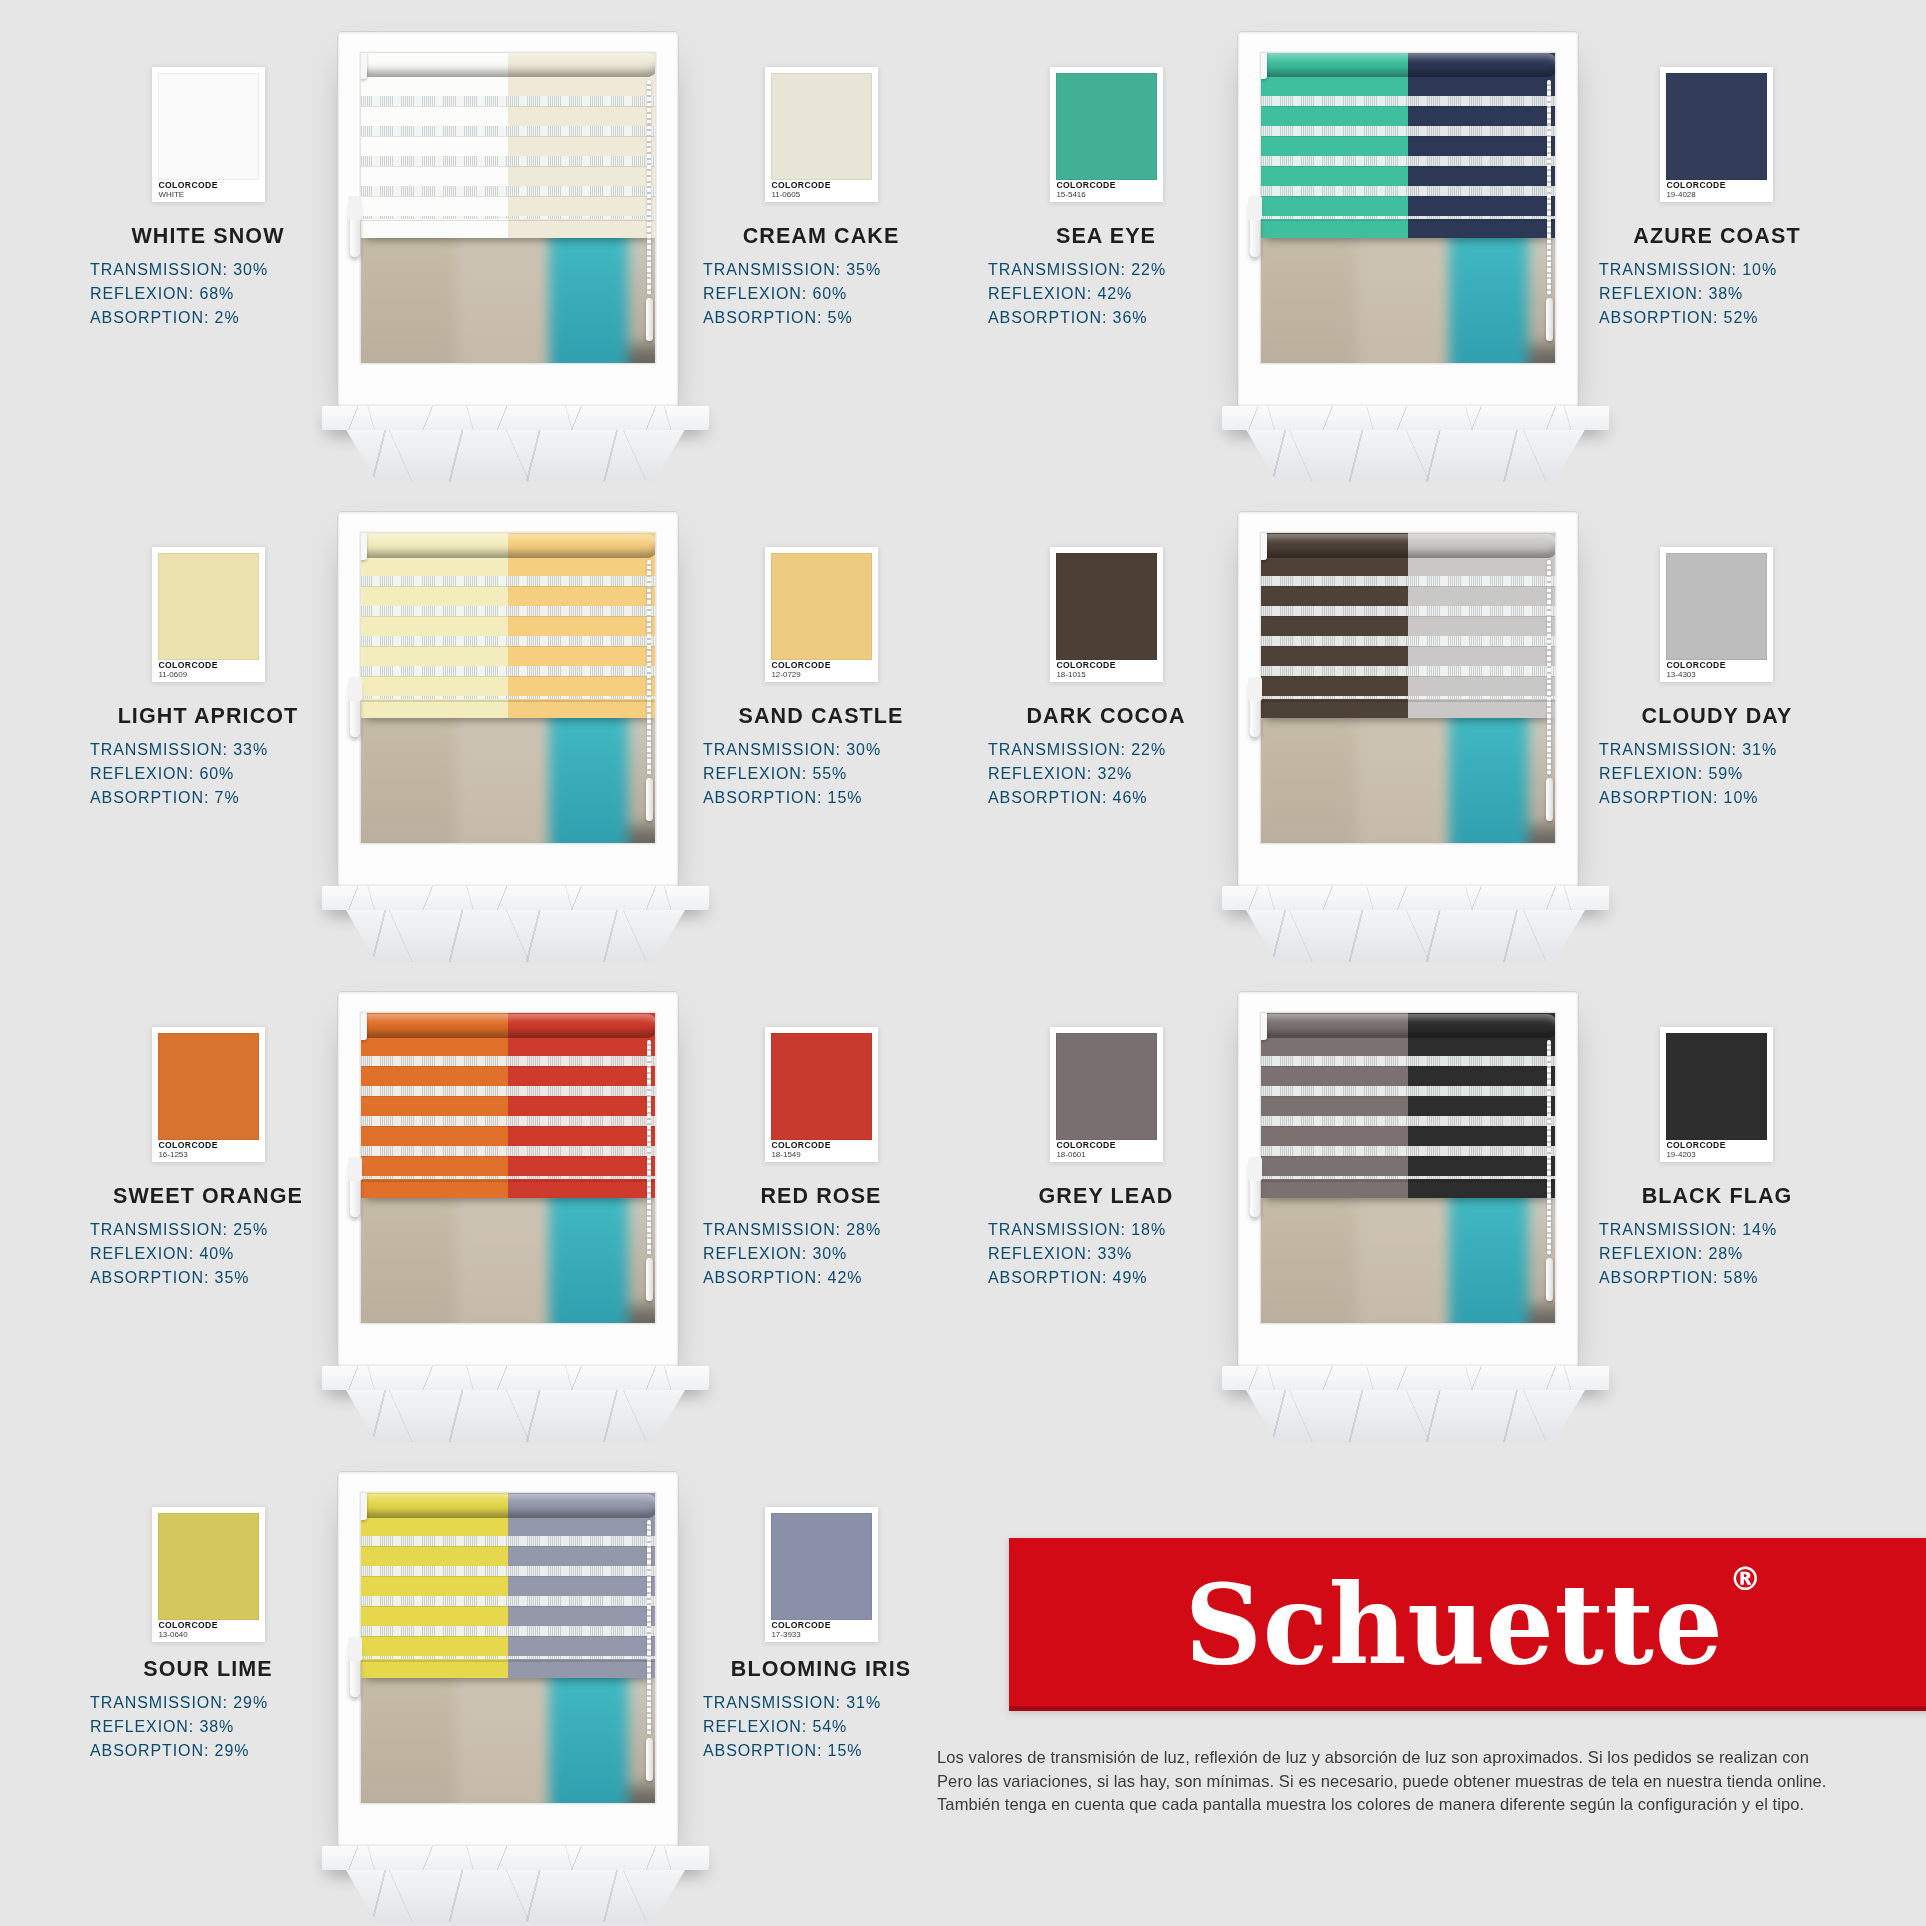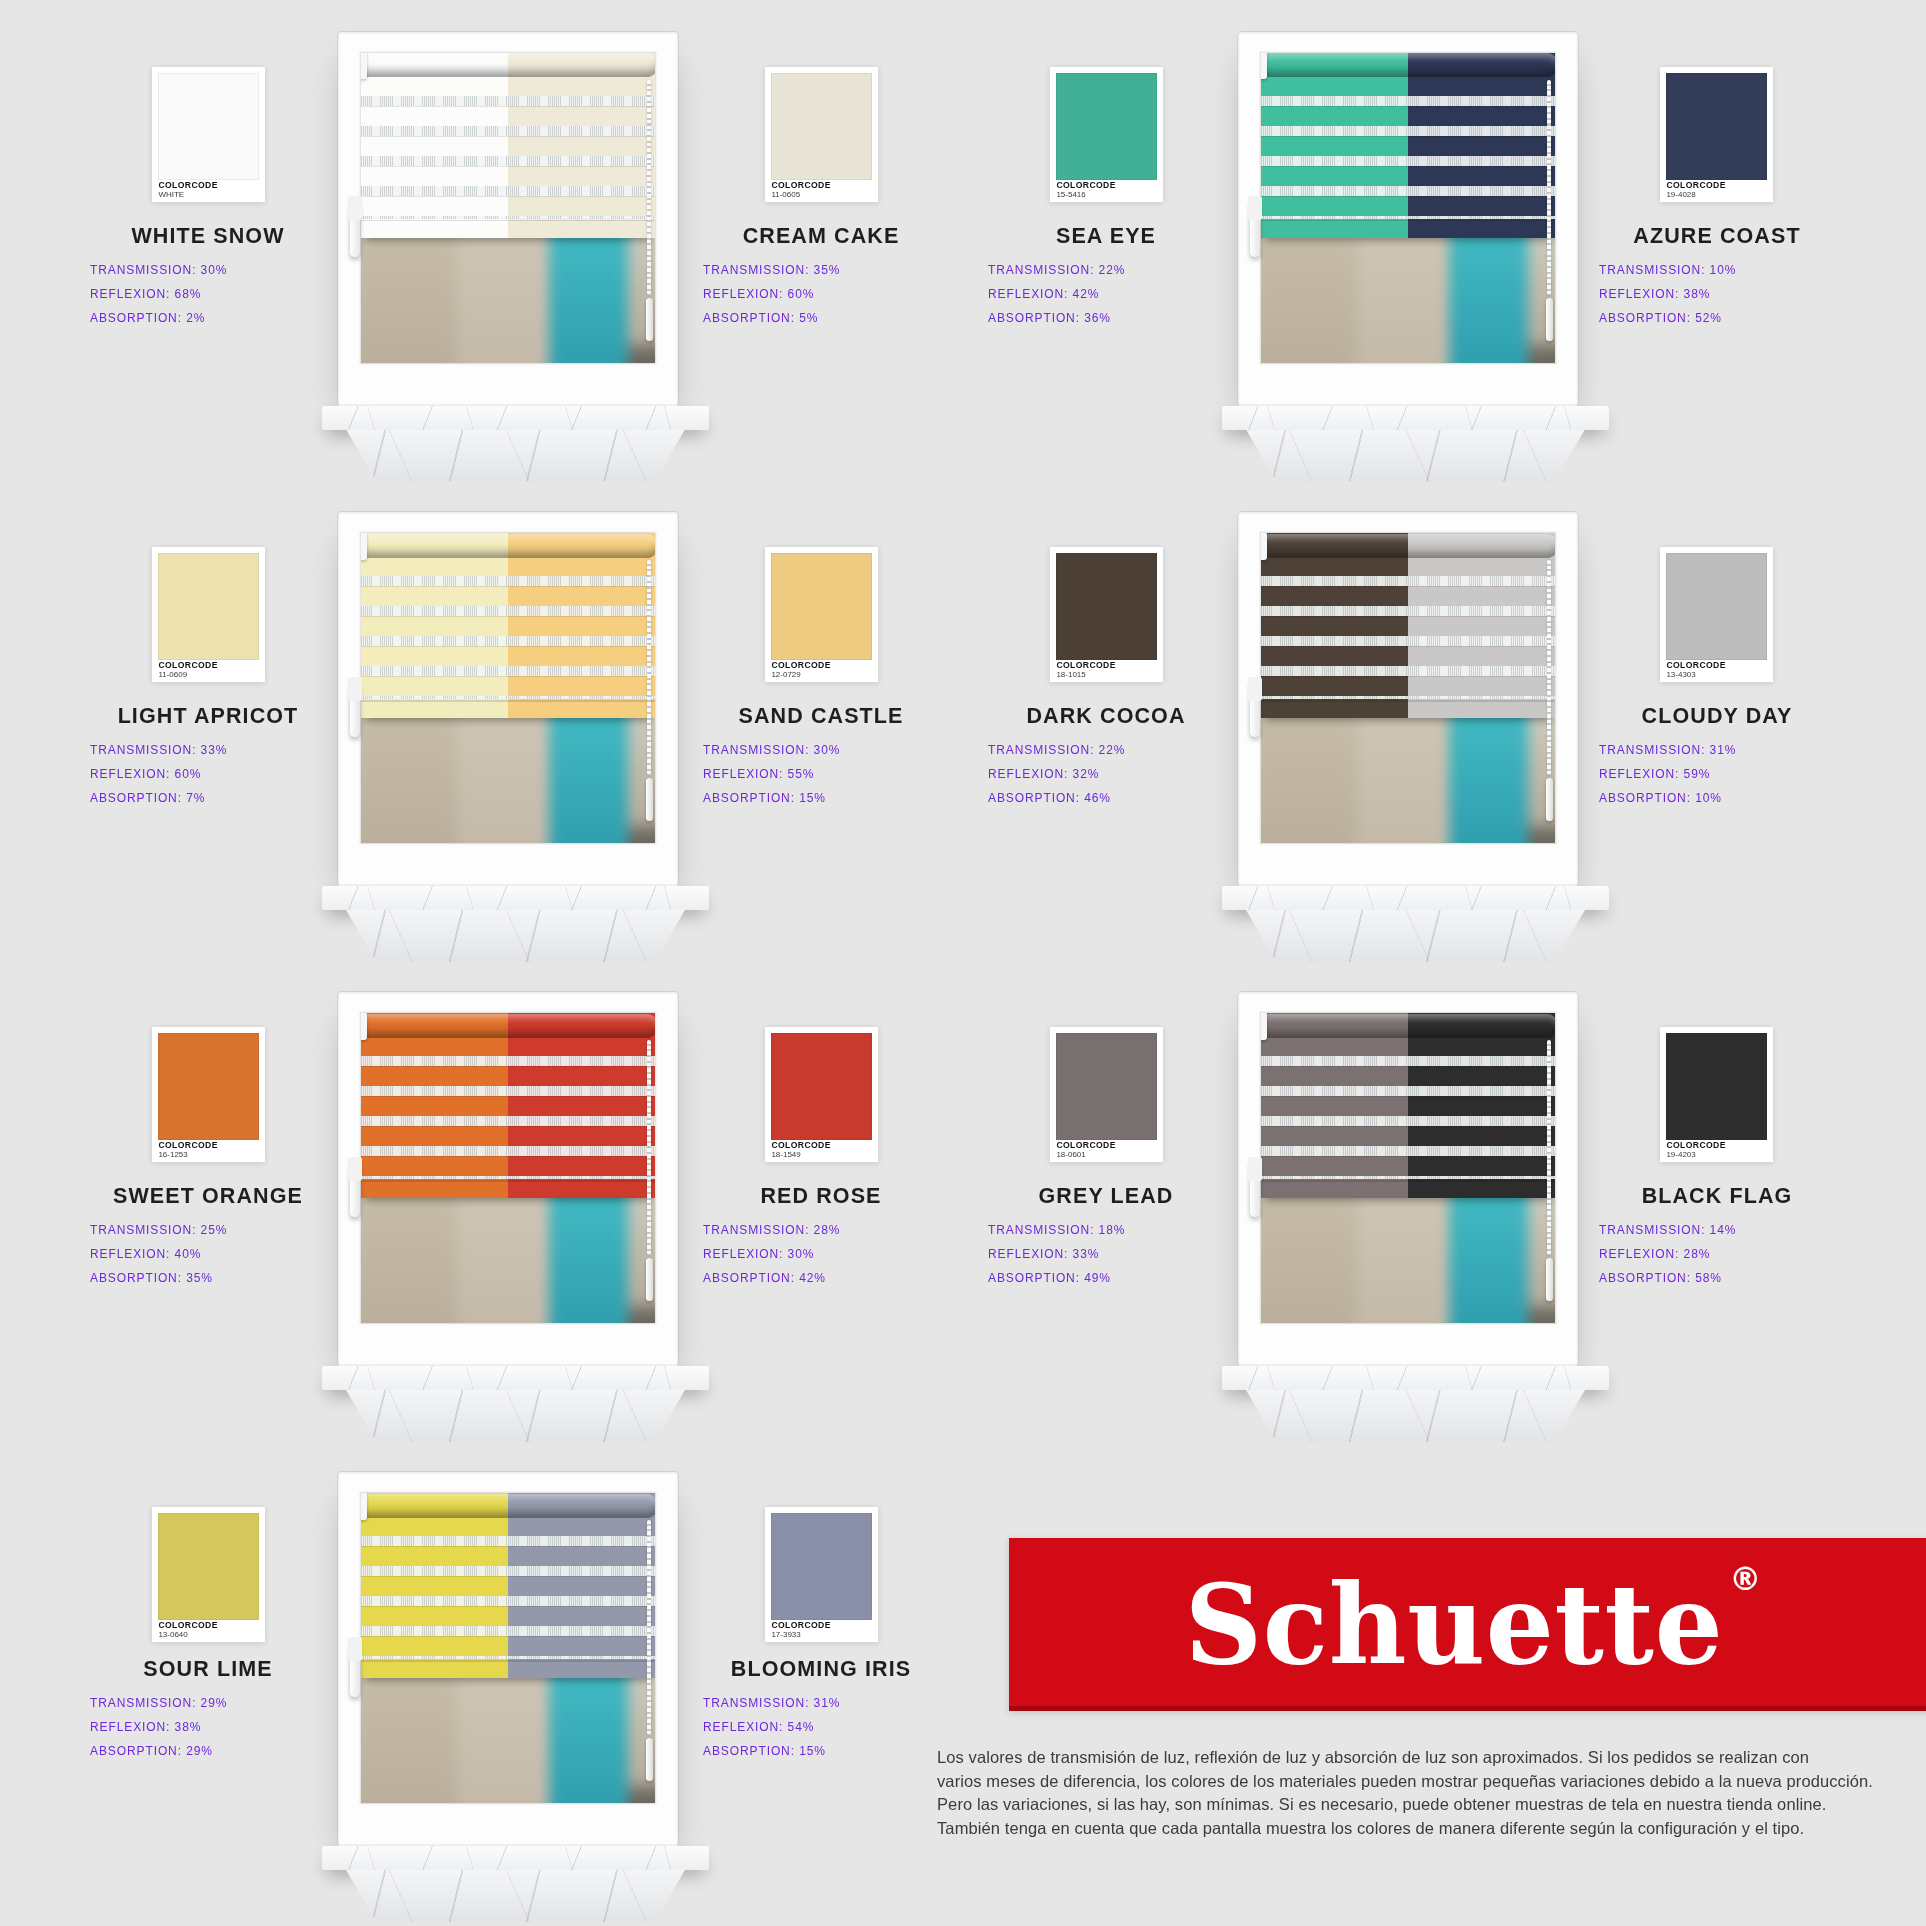--- a/index.html
+++ b/index.html
@@ -26,21 +26,21 @@
     position:absolute; left:6.4px; top:123px; font-size:8px; color:#3a3a3a;
   }
 
   
   .info { position:absolute; width:236px; color:#222; }
   .cname {
     text-align:center; font-size:21.5px; font-weight:700; letter-spacing:1.1px;
     color:#1e1e1e; margin-bottom:8.6px; white-space:nowrap;
   }
   .attr {
-    font-size:12px; line-height:24px; letter-spacing:0.9px; color:#6d28d9;
+    font-size:16px; line-height:24px; letter-spacing:0.9px; color:#0c4a6e;
     white-space:nowrap;
   }
 
   
   .window { position:absolute; width:387px; height:477px; }
   .w-frame {
     position:absolute; left:16px; top:10px; width:340px; height:374px;
     background:#fdfdfd; border-radius:3.6px;
     box-shadow:0 0 0 0.7px #c9c9c9, 0 18.6px 36px -13px rgba(0,0,0,.35),
                inset 0 0 0 1.4px #efefef;
@@ -461,19 +461,18 @@
     <div class="attr">ABSORPTION: 15%</div>
   </div>
 
   <div class="logo" style="background-color: rgb(210, 10, 22); color: rgb(255, 255, 255);">
     <span class="logo-text">Schuette</span>
     <span class="logo-reg">®</span>
   </div>
 
   <div class="disclaimer">
     <div>Los valores de transmisión de luz, reflexión de luz y absorción de luz son aproximados. Si los pedidos se realizan con</div>
-    <div>varios meses de diferencia, los colores de los materiales pueden mostrar pequeñas variaciones debido a la nueva producción.</div>
     <div>Pero las variaciones, si las hay, son mínimas. Si es necesario, puede obtener muestras de tela en nuestra tienda online.</div>
     <div>También tenga en cuenta que cada pantalla muestra los colores de manera diferente según la configuración y el tipo.</div>
   </div>
 
 </div>
 
 
 </body></html>

